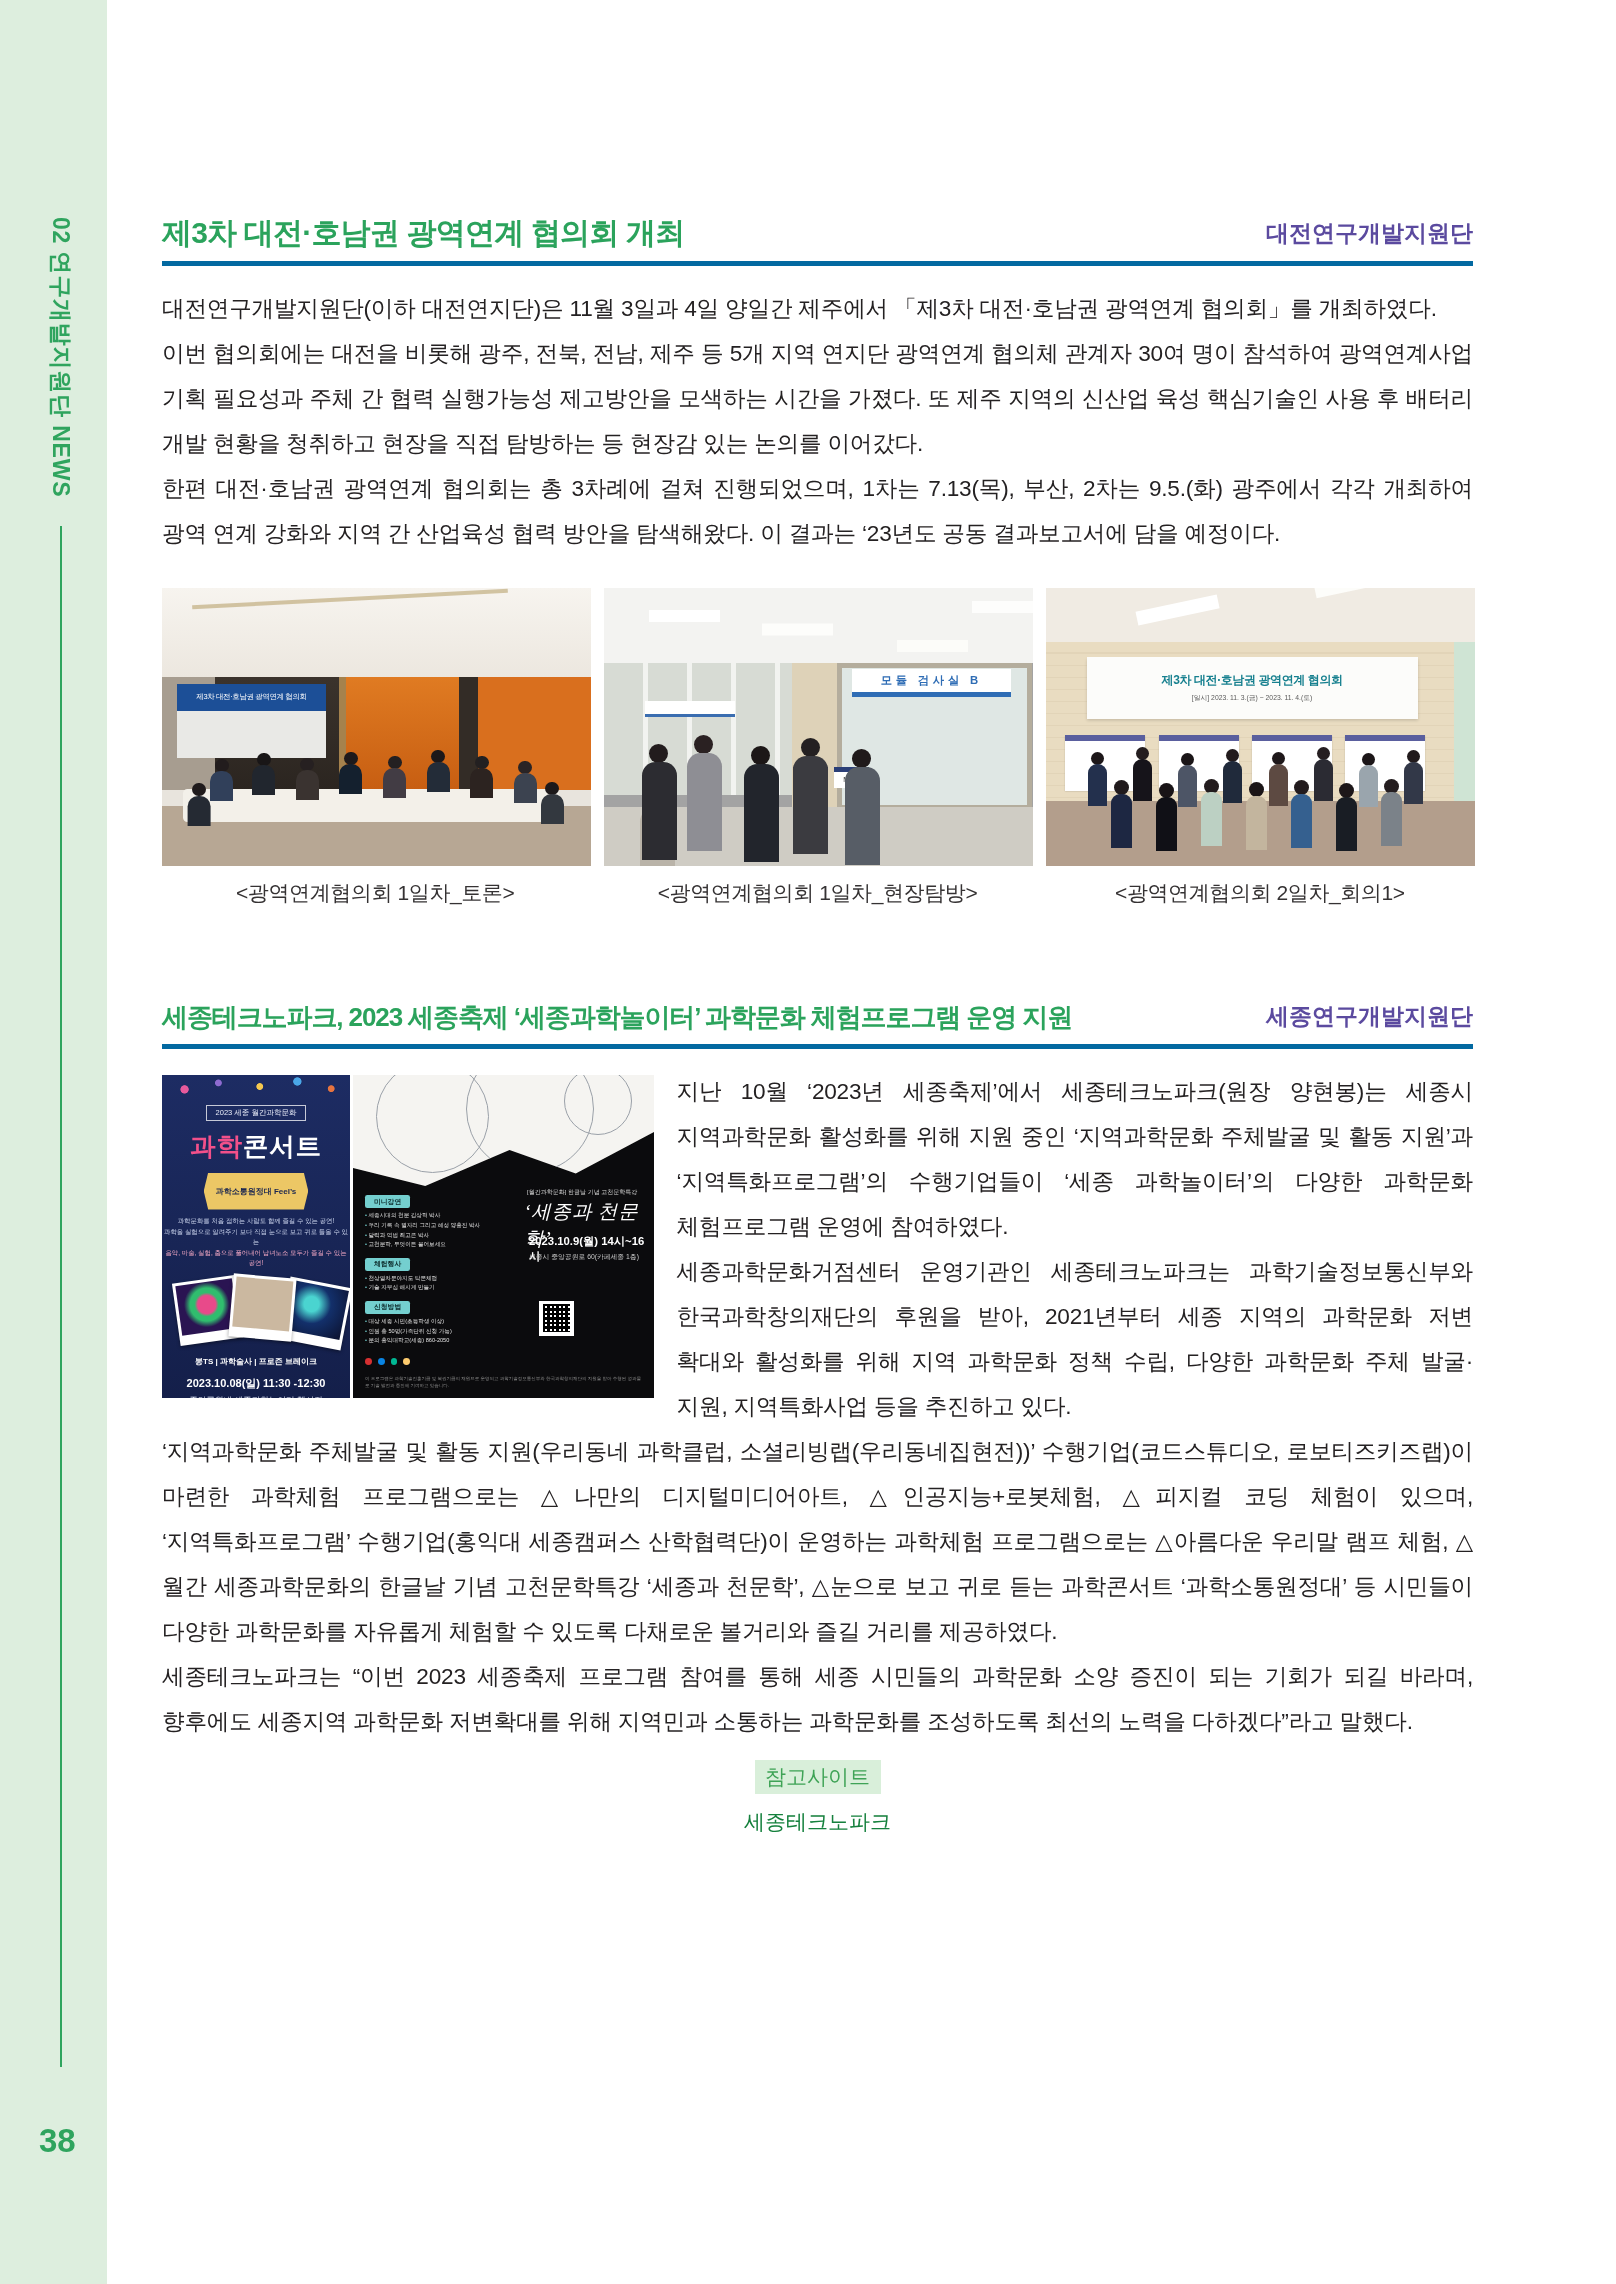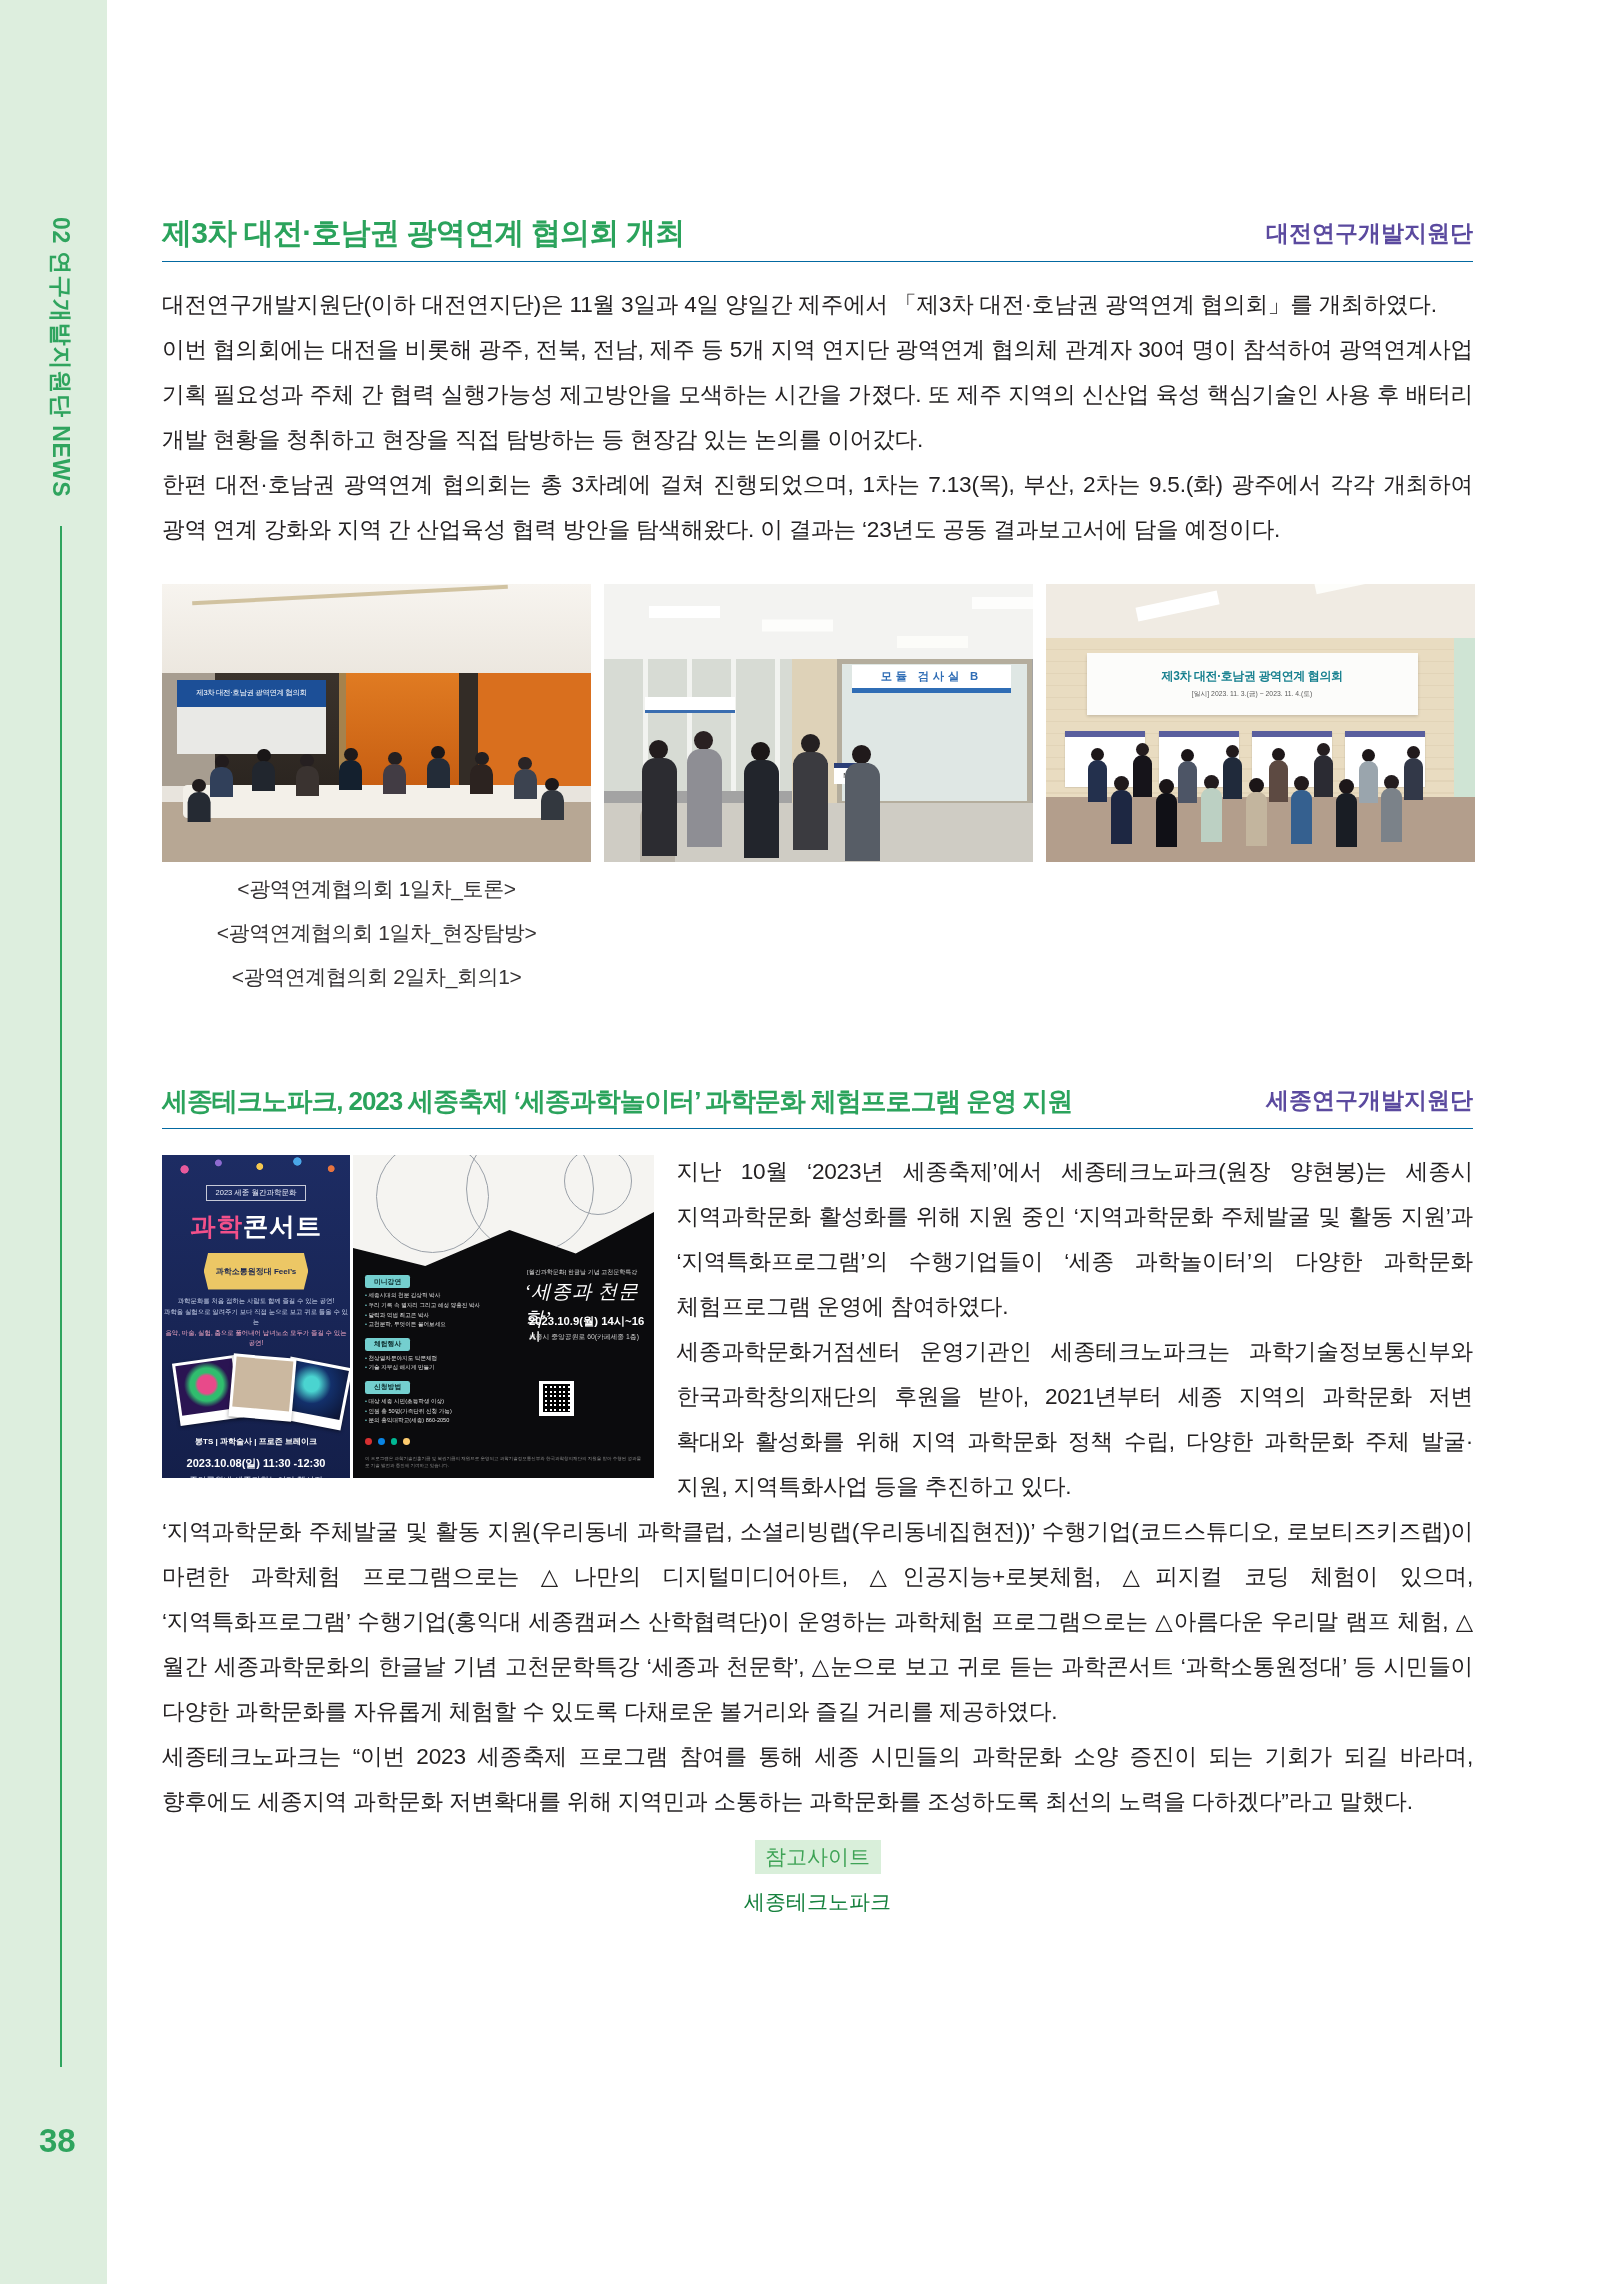--- a/index.html
+++ b/index.html
@@ -18,36 +18,36 @@
     font-size:23px; font-weight:700; color:#2fa45e; letter-spacing:0.8px; white-space:nowrap;
   }
   .sidebar-rule { position:absolute; left:60px; top:526px; width:1.5px; height:1541px; background:#2fa45e; }
   .page-number { position:absolute; left:39px; top:2122px; font-size:33px; font-weight:700; color:#2fa45e; }
 
   
   .content { position:absolute; left:0; top:0; width:1616px; padding:216px 143px 0 162px; }
 
   .article-header {
     display:flex; justify-content:space-between; align-items:flex-end;
-    border-bottom:1px solid #0369a1; padding-bottom:12px;
+    border-bottom:5px solid #0369a1; padding-bottom:12px;
   }
   .article-title { font-size:30px; font-weight:700; color:#2ba35c; letter-spacing:-0.8px; line-height:1.1; }
   .article-title.small { font-size:26px; letter-spacing:-1.1px; }
   .article-org { font-size:23px; font-weight:700; color:#5b4a9f; white-space:nowrap; padding-left:18px; }
 
   .body-text { margin-top:19.5px; }
   .body-text p {
     font-size:22.6px; line-height:45px; text-align:justify;
     color:#242122; letter-spacing:-0.2px; word-break:keep-all;
   }
 
   
   .photo-row { display:flex; gap:12.8px; margin-top:32px; }
   .photo { position:relative; width:429px; height:278px; overflow:hidden; background:#e8e4dd; flex:0 0 auto; }
-  .caption-row { display:flex; gap:16px; margin-top:13.5px;flex-direction:column; }
+  .caption-row { display:flex; gap:16px; margin-top:13.5px; }
   .caption { width:429px; text-align:center; font-size:21px; color:#353233; letter-spacing:-0.4px; }
 
   .abs { position:absolute; }
 
   
   #ph1 .ceiling { inset:0 0 auto 0; height:89px; background:linear-gradient(#f7f4ef,#ece7df); }
   #ph1 .beam { top:9px; left:30px; width:316px; height:3.8px; background:#b39a63; opacity:.55; transform:rotate(-3deg); }
   #ph1 .w-gray   { top:89px; height:113px; left:0; width:53px;  background:#a79d90; }
   #ph1 .w-dark   { top:89px; height:113px; left:53px; width:124px; background:linear-gradient(#3b332c,#2b2520); }
   #ph1 .w-brass  { top:89px; height:113px; left:177px; width:7.5px; background:#a5824d; }

